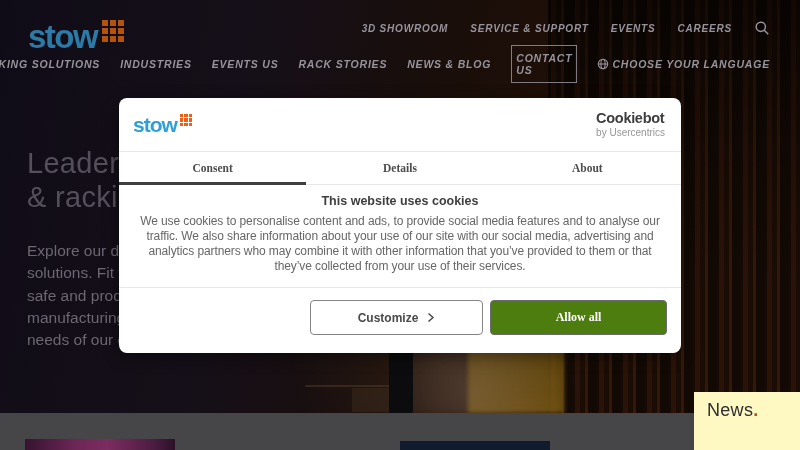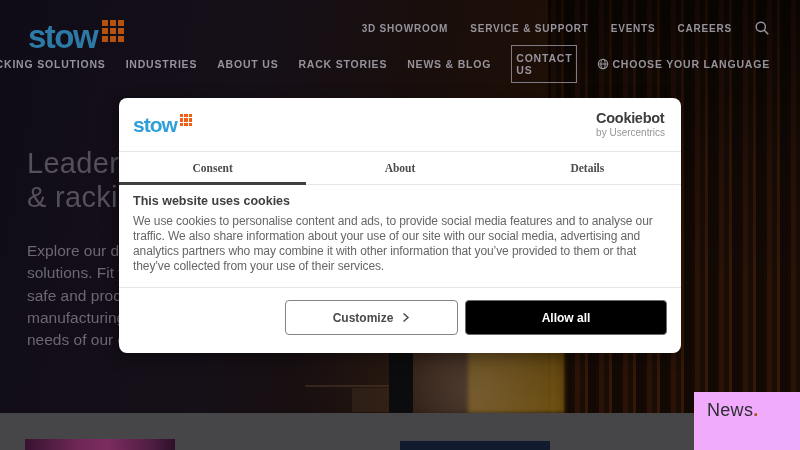--- a/index.html
+++ b/index.html
@@ -27,37 +27,37 @@
   .bg-bench{position:absolute;left:352px;top:388px;width:38px;height:24px;background:rgba(80,58,40,.30);}
   .person-silhouette{position:absolute;left:389px;top:336px;width:24px;height:77px;
     background:#0c0b0d;border-radius:4px 4px 2px 2px;}
   
   .site-header{position:absolute;top:0;left:0;right:0;z-index:3;height:84px;}
   .stow-logo{position:absolute;left:28px;top:22px;display:flex;align-items:flex-start;cursor:pointer;}
   .stow-logo .logo-text{font-size:33px;font-weight:bold;letter-spacing:-1.5px;line-height:30px;color:#2c7aa5;}
   .stow-grid{display:grid;grid-template-columns:repeat(3,6px);grid-auto-rows:6px;gap:2px;margin:-2px 0 0 5px;}
   .stow-grid i{background:#b4520e;display:block;}
   .nav-wrap{position:absolute;top:20px;right:30px;display:flex;flex-direction:column;align-items:flex-end;gap:9px;}
-  .nav-row{display:flex;align-items:center;}
+  .nav-row{display:flex;align-items:center;font-style:italic;}
   .utility-nav{gap:22px;}
   .main-nav{gap:20px;}
   .nav-item{font-size:10px;font-weight:bold;letter-spacing:.8px;color:#97939c;cursor:pointer;white-space:nowrap;}
   .main-nav .nav-item{font-size:10.5px;}
   .contact-btn{border:1px solid #7f7c84;padding:6px 4px;color:#97939c;font-size:10.5px;
     font-weight:bold;letter-spacing:.8px;cursor:pointer;}
   .lang-select{display:flex;align-items:flex-start;gap:3px;cursor:pointer;}
   .icon-btn{cursor:pointer;display:flex;align-items:center;}
   
   .hero{position:absolute;left:27px;top:146px;z-index:1;width:330px;}
   .hero-heading{font-size:29px;font-weight:normal;line-height:34px;letter-spacing:.3px;color:#544f5b;}
   .hero-par{margin-top:26px;font-size:15.5px;line-height:22.3px;color:#6c6772;}
   .hero-par span{display:block;white-space:nowrap;}
   
   .bottom-band{position:absolute;left:0;right:0;top:413px;height:37px;background:#464548;z-index:1;}
-  .news-panel{position:absolute;left:694px;right:0;top:392px;bottom:0;background:#f0abfc;z-index:2;}
+  .news-panel{position:absolute;left:694px;right:0;top:392px;bottom:0;background:#fef9c3;z-index:2;}
   .news-title{position:absolute;left:13px;top:8px;font-size:18px;color:#2e2d33;letter-spacing:.3px;}
   .news-dot{color:#a4571e;font-weight:bold;}
   .tile{position:absolute;top:439px;height:11px;z-index:2;cursor:pointer;}
   .tile-purple{left:25px;width:150px;
     background:linear-gradient(90deg,#371330 0%,#6e2757 35%,#7c2c60 55%,#4e1d42 85%,#2c1028 100%);}
   .tile-blue{left:400px;width:150px;top:441px;height:9px;background:#101b2d;}
   
   .cookie-dialog{position:absolute;left:119px;top:98px;width:562px;height:255px;z-index:10;
     background:#ffffff;border-radius:8px;box-shadow:0 4px 16px rgba(0,0,0,.38);
     display:flex;flex-direction:column;box-sizing:border-box;}
@@ -67,28 +67,28 @@
   .cd-logo .logo-text{font-size:21px;font-weight:bold;letter-spacing:-1px;line-height:20px;color:#2e9fd9;}
   .cd-grid{display:grid;grid-template-columns:repeat(3,3.5px);grid-auto-rows:3.5px;gap:1px;margin:-1px 0 0 3px;}
   .cd-grid i{background:#f05e14;display:block;}
   .cookiebot-logo{text-align:left;cursor:pointer;line-height:1;}
   .cookiebot-name{font-size:14.5px;font-weight:bold;color:#3d3d3d;letter-spacing:-.3px;}
   .cookiebot-by{font-size:10px;color:#969696;margin-top:2px;}
   .cd-tabs{height:33px;display:flex;border-bottom:1px solid #e7e7e7;box-sizing:border-box;font-family:Liberation Serif, serif;}
   .cd-tab{flex:1;display:flex;align-items:center;justify-content:center;
     font-size:11.5px;font-weight:bold;color:#4c4c4c;cursor:pointer;position:relative;}
   .cd-tab.active::after{content:"";position:absolute;left:0;right:0;bottom:-1px;height:3px;background:#3f3f3f;}
-  .cd-content{height:103px;box-sizing:border-box;border-bottom:1px solid #e7e7e7;padding:9px 14px 0 14px;}
+  .cd-content{height:103px;box-sizing:border-box;border-bottom:1px solid #e7e7e7;padding:9px 14px 0 14px;text-align:center;}
   .cd-heading{font-size:12.5px;font-weight:bold;color:#3f3f3f;margin:0 0 6px 0;}
   .cd-body{font-size:12px;line-height:15px;color:#666666;letter-spacing:-.1px;margin:0;}
   .cd-footer{flex:1;display:flex;justify-content:flex-end;align-items:flex-start;gap:7px;padding:12px 14px 0 14px;}
   .btn{height:35px;box-sizing:border-box;border-radius:4px;display:flex;align-items:center;justify-content:center;
     font-size:12px;font-weight:bold;cursor:pointer;}
   .btn-customize{width:173px;background:#fff;border:1px solid #858585;color:#4a4a4a;gap:9px;}
-  .btn-allow{width:202px;background:#000000;border:1px solid #6b6b6b;color:#ffffff;}
+  .btn-allow{width:177px;background:#4d7c0f;border:1px solid #6b6b6b;color:#ffffff;font-family:Liberation Serif, serif;}
 </style>
 </head>
 <body>
 
 <div class="bg">
   <div class="bg-base"></div>
   <div class="bg-stripes"></div>
   <div class="bg-stripes-fade"></div>
   <div class="bg-glow"></div>
   <div class="bg-yellow-rack"></div>
@@ -122,21 +122,21 @@
       <span class="icon-btn">
         <svg width="16" height="16" viewBox="0 0 16 16">
             <circle cx="6.8" cy="6.8" r="4.6" fill="none" stroke="#97939c" stroke-width="1.5"></circle>
             <line x1="10.3" y1="10.3" x2="14.2" y2="14.2" stroke="#97939c" stroke-width="1.5"></line>
           </svg>
       </span>
     </div>
     <div class="nav-row main-nav">
       <span class="nav-item">STORAGE &amp; RACKING SOLUTIONS</span>
       <span class="nav-item">INDUSTRIES</span>
-      <span class="nav-item">ABOUT US</span>
+      <span class="nav-item">EVENTS US</span>
       <span class="nav-item">RACK STORIES</span>
       <span class="nav-item">NEWS &amp; BLOG</span>
       <span class="contact-btn">CONTACT US</span>
       <span class="lang-select">
         <span style="display:flex;">
           <svg width="12" height="12" viewBox="0 0 12 12">
               <circle cx="6" cy="6" r="4.7" fill="none" stroke="#97939c" stroke-width="1.1"></circle>
               <ellipse cx="6" cy="6" rx="2.1" ry="4.7" fill="none" stroke="#97939c" stroke-width="1.1"></ellipse>
               <line x1="1.3" y1="6" x2="10.7" y2="6" stroke="#97939c" stroke-width="1.1"></line>
             </svg>
@@ -186,22 +186,22 @@
           <i></i>
       </span>
     </div>
     <div class="cookiebot-logo">
       <div class="cookiebot-name">Cookiebot</div>
       <div class="cookiebot-by">by Usercentrics</div>
     </div>
   </div>
   <div class="cd-tabs">
     <div class="cd-tab active">Consent</div>
+    <div class="cd-tab">Details</div>
     <div class="cd-tab">About</div>
-    <div class="cd-tab">Details</div>
   </div>
   <div class="cd-content">
     <p class="cd-heading">This website uses cookies</p>
     <p class="cd-body">We use cookies to personalise content and ads, to provide social media features and to analyse our traffic. We also share information about your use of our site with our social media, advertising and analytics partners who may combine it with other information that you’ve provided to them or that they’ve collected from your use of their services.</p>
   </div>
   <div class="cd-footer">
     <div class="btn btn-customize">
       <span>Customize</span>
       <span style="display:flex;">
         <svg width="8" height="11" viewBox="0 0 8 11">

